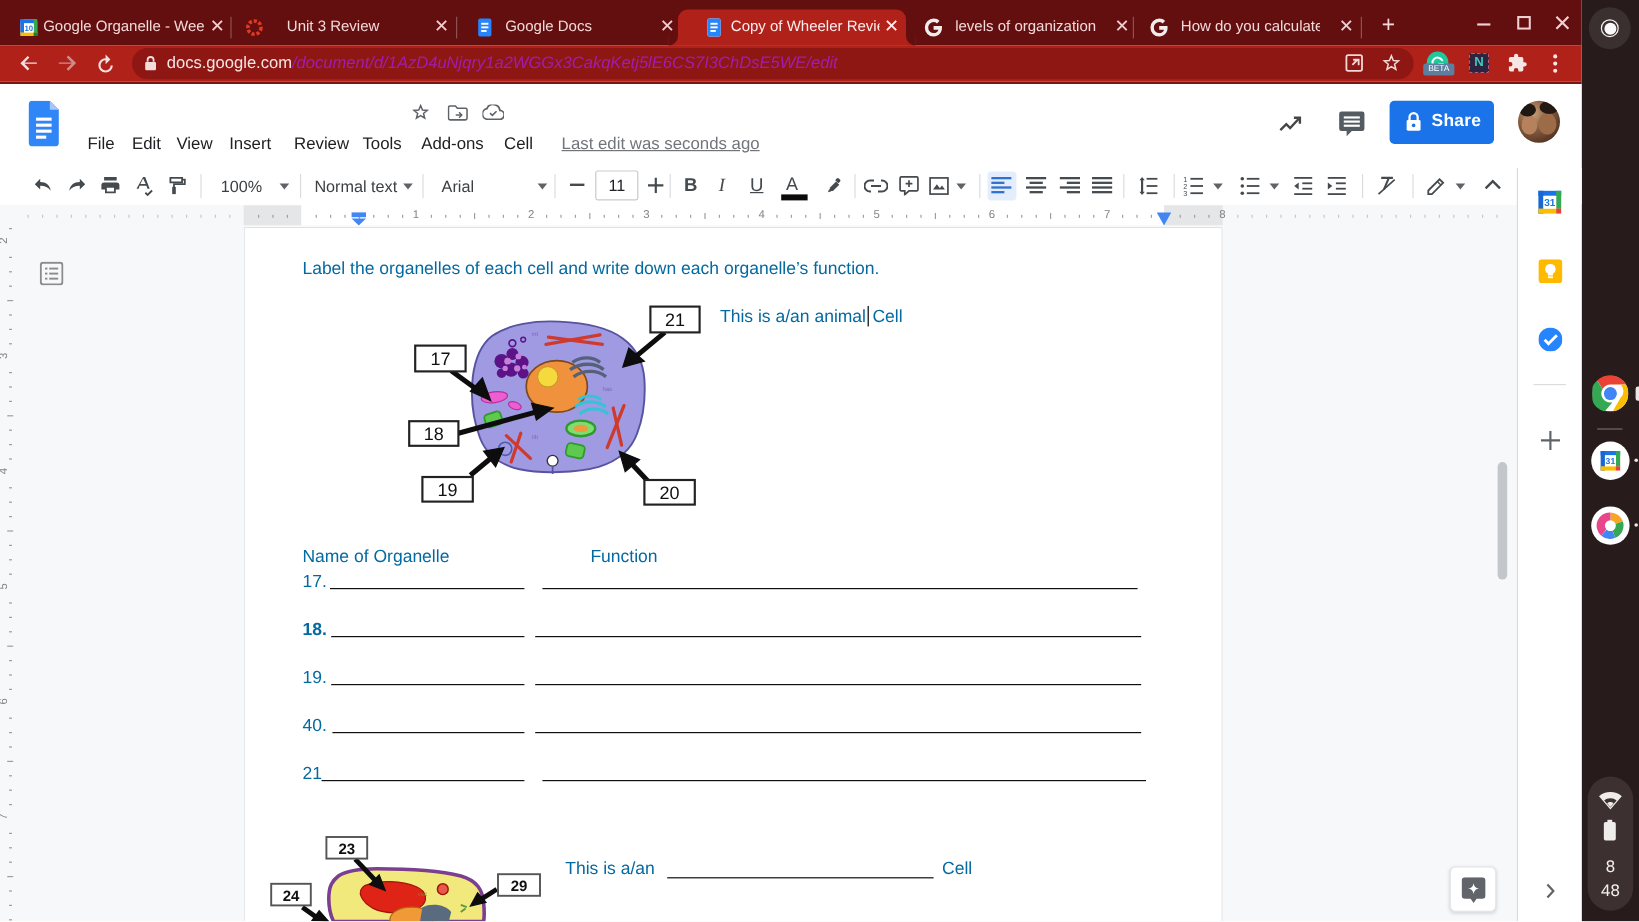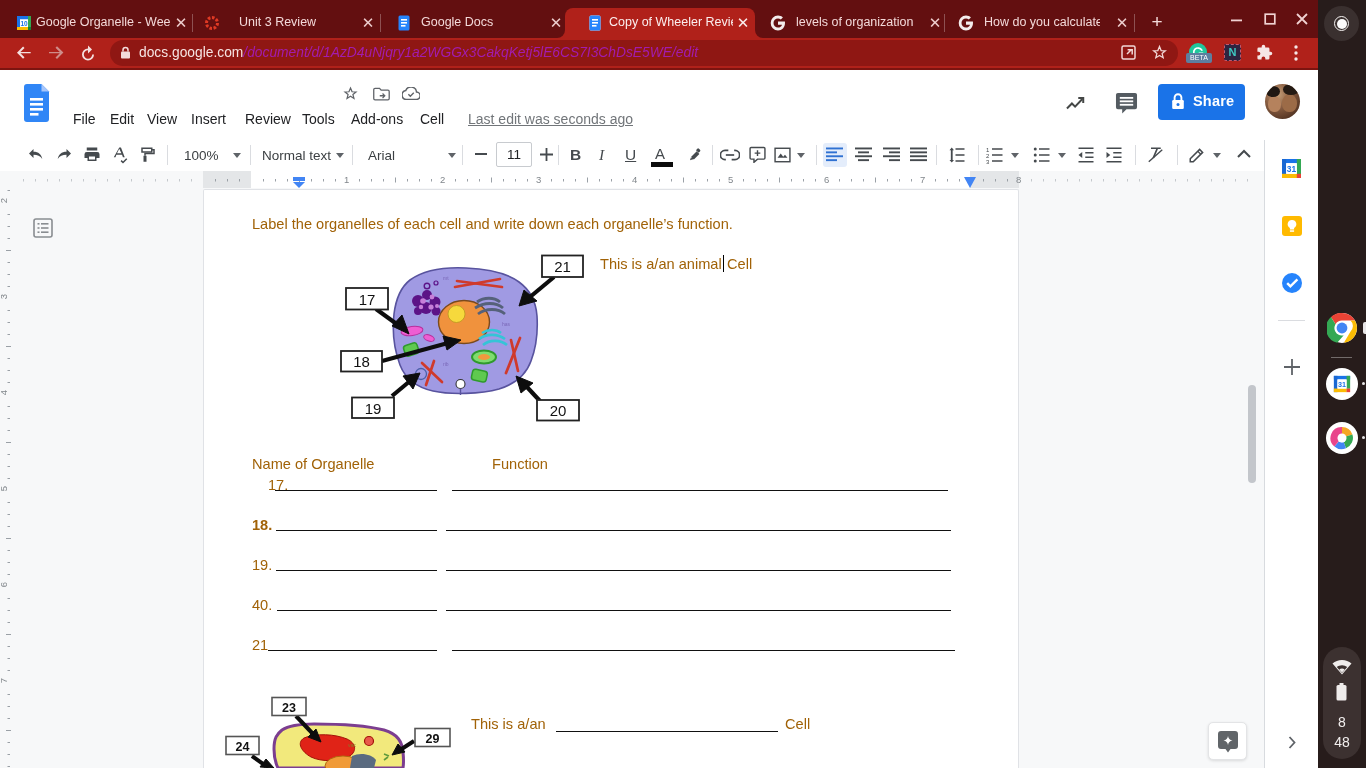--- a/index.html
+++ b/index.html
@@ -29,21 +29,21 @@
   
   #hruler { left:0; top:171px; width:1264px; height:17px; background:#f7f8f9; }
   #hruler .pagezone { position:absolute; left:203px; top:0; width:816px; height:17px; background:#fff; }
   #hruler .mzone { position:absolute; top:0; height:17px; background:#e4e6e8; }
   .rulnum { position:absolute; top:3px; font-size:9.5px; color:#80868b; }
   #vruler { left:0; top:188px; width:14px; height:580px; background:#f7f8f9; }
   .vrulnum { position:absolute; left:0px; font-size:9.5px; color:#80868b; transform:rotate(-90deg); }
   
   #canvas { left:14px; top:188px; width:1250px; height:580px; background:#f7f8f9; }
   #page { position:absolute; left:189px; top:1px; width:816px; height:579px; background:#fff; border:1px solid #e0e2e6; border-bottom:none; border-radius:2px 2px 0 0; }
-  .doctext { position:absolute; font-size:14.6px; color:#a16207; white-space:nowrap; }
+  .doctext { position:absolute; font-size:14.6px; color:#0369a1; white-space:nowrap; }
   .bline { position:absolute; height:1px; background:#111; }
   
   #sidepanel { left:1264px; top:140px; width:54px; height:628px; background:#fff; border-left:1px solid #d8dbdf; }
   
   #shelf { left:1318px; top:0; width:48px; height:768px; background:#271c1b; }
 </style>
 </head>
 <body>
 <div id="app">
 
@@ -721,21 +721,21 @@
     </g>
   </svg>
 
   <div class="abs doctext" style="left:600px; top:256px;">This is a/an animal</div>
   <div class="abs" style="left:722.5px; top:255px; width:1.6px; height:17px; background:#000;"></div>
   <div class="abs doctext" style="left:727px; top:256px;">Cell</div>
 
   <div class="abs doctext" style="left:252px; top:456px;">Name of Organelle</div>
   <div class="abs doctext" style="left:492px; top:456px;">Function</div>
 
-  <div class="abs doctext" style="left:252px; top:477px;margin-left:16px;">17.</div>
+  <div class="abs doctext" style="left:252px; top:477px;">17.</div>
   <div class="abs bline" style="left:275px; top:490px; width:162px;"></div>
   <div class="abs bline" style="left:452px; top:490px; width:496px;"></div>
 
   <div class="abs doctext" style="left:252px; top:517px;font-weight:bold;">18.</div>
   <div class="abs bline" style="left:276px; top:530px; width:161px;"></div>
   <div class="abs bline" style="left:446px; top:530px; width:505px;"></div>
 
   <div class="abs doctext" style="left:252px; top:557px;">19.</div>
   <div class="abs bline" style="left:276px; top:570px; width:161px;"></div>
   <div class="abs bline" style="left:446px; top:570px; width:505px;"></div>

